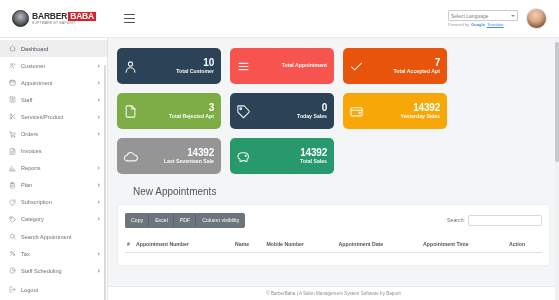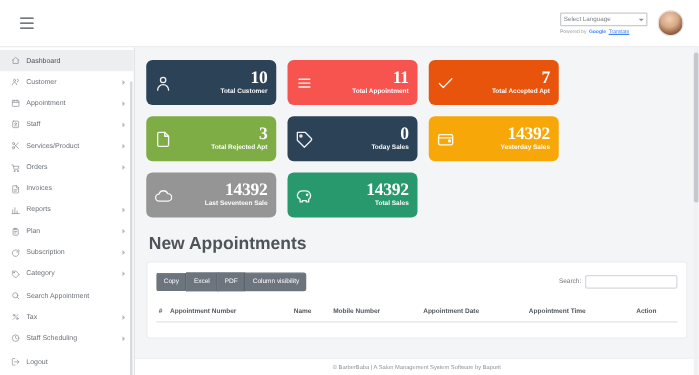--- a/index.html
+++ b/index.html
@@ -118,25 +118,25 @@
     width: 104px; height: 36px;
     border-radius: 5px;
     display: flex; align-items: center;
     padding: 0 7px 0 6px;
     color: #ffffff;
     position: relative;
   }
   .card-ico { width: 15px; flex: 0 0 15px; opacity: 0.92; display: flex; align-items: center; }
   .card-ico svg { display: block; }
   .card-txt { flex: 1; text-align: right; line-height: 1.15; }
-  .card-num { font-size: 14px; font-weight: bold; letter-spacing: -0.2px; font-family: Liberation Serif, serif; }
+  .card-num { font-size: 10px; font-weight: bold; letter-spacing: -0.2px; }
   .card-lbl { font-size: 5.2px; font-weight: bold; opacity: 0.96; white-space: nowrap; }
 
   
-  .panel-title { font-size: 14px; color: #4f545a; margin: 12px 0 7px 2px; font-weight: bold; }
+  .panel-title { font-size: 10px; color: #4f545a; margin: 12px 0 7px 16px; }
   .panel {
     background: #ffffff;
     border-radius: 3px;
     border: 1px solid #eceef0;
     padding: 8px 7px 0 7px;
     min-height: 62px;
   }
   .panel-toolbar { display: flex; align-items: center; }
   .dt-buttons { display: flex; }
   .dt-btn {
@@ -188,20 +188,30 @@
     position: absolute; top: 4px; left: 0; width: 4px; height: 120px;
     background: #c5c9ce; border-radius: 2px;
   }
 </style>
 </head>
 <body>
 
 <div id="app">
 
   <div class="topbar">
+    <div class="brand">
+      <div class="brand-emblem"></div>
+      <div class="brand-word">
+        <div class="brand-top">
+          <span class="brand-barber">BARBER</span>
+          <span class="brand-baba">BABA</span>
+        </div>
+        <div class="brand-tag">SOFTWARE BY BAPURIT</div>
+      </div>
+    </div>
 
     <div class="hamburger">
       <span></span>
         <span></span>
         <span></span>
     </div>
 
     <div class="topbar-right">
       <div class="translate-widget">
         <div class="translate-select">
@@ -393,21 +403,20 @@
                 <div class="card-lbl">Total Customer</div>
               </div>
             </div>
             <div class="card" style="background: rgb(247, 84, 79);">
               <div class="card-ico">
                 <svg width="15" height="15" viewBox="0 0 24 24" fill="none" stroke="currentColor" stroke-width="1.7" stroke-linecap="round" stroke-linejoin="round">
                   <path d="M5 7h14M5 12h14M5 17h14"></path>
                 </svg>
               </div>
               <div class="card-txt">
-                <div class="card-num">11</div>
                 <div class="card-lbl">Total Appointment</div>
               </div>
             </div>
             <div class="card" style="background: rgb(232, 84, 12);">
               <div class="card-ico">
                 <svg width="15" height="15" viewBox="0 0 24 24" fill="none" stroke="currentColor" stroke-width="1.7" stroke-linecap="round" stroke-linejoin="round">
                   <path d="M4 12.5l5 5L20 6.5"></path>
                 </svg>
               </div>
               <div class="card-txt">

